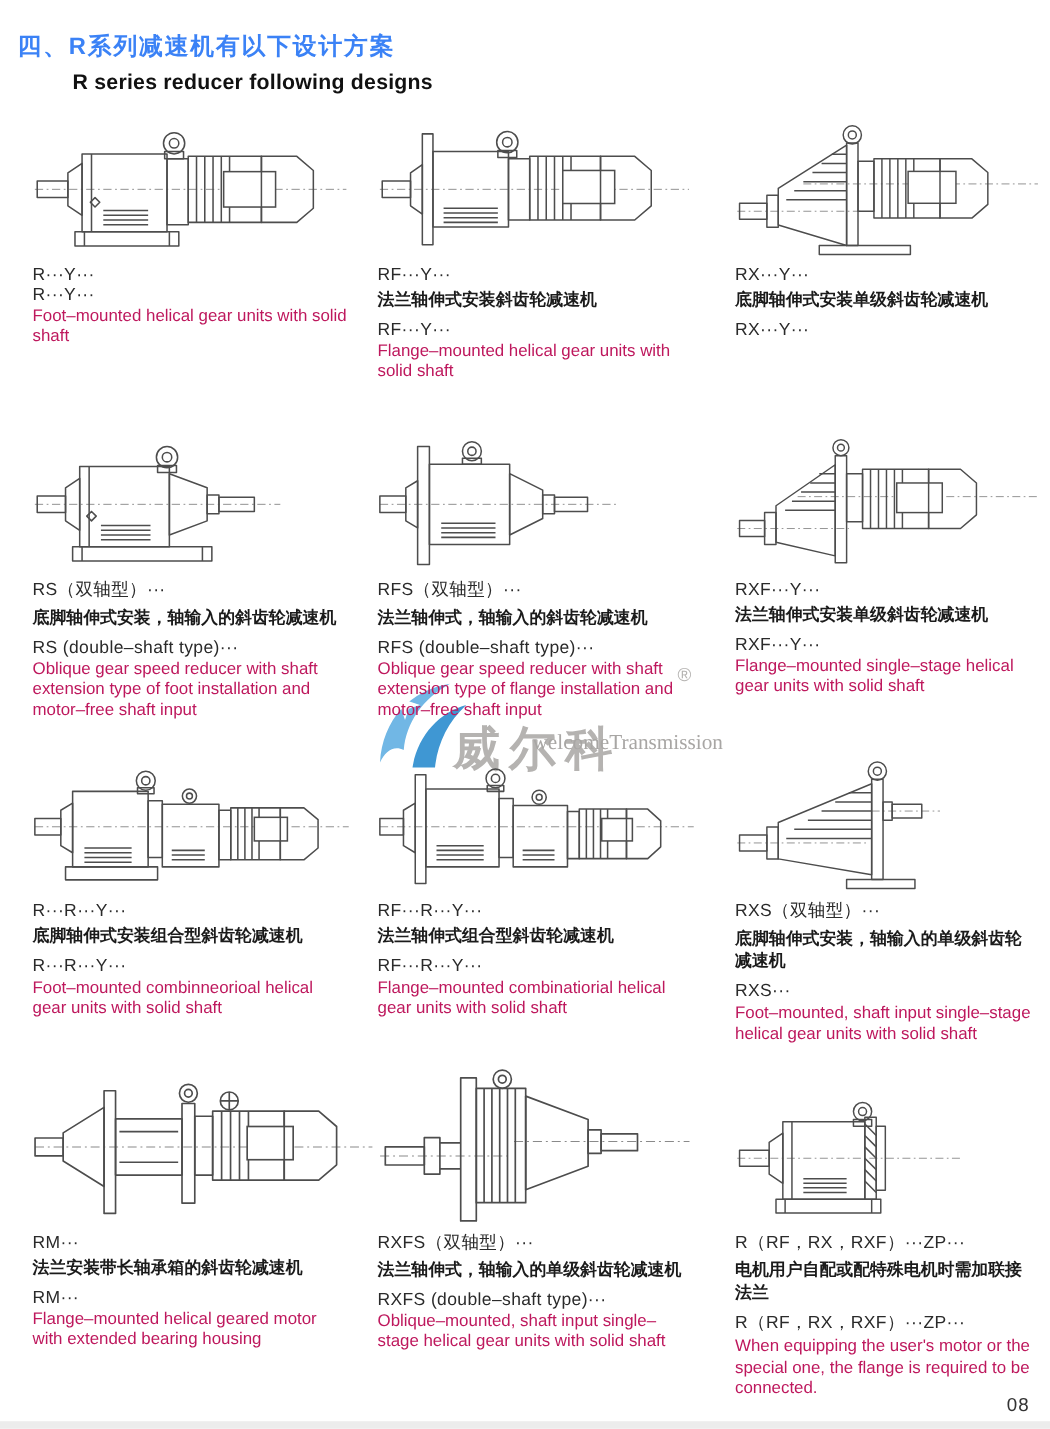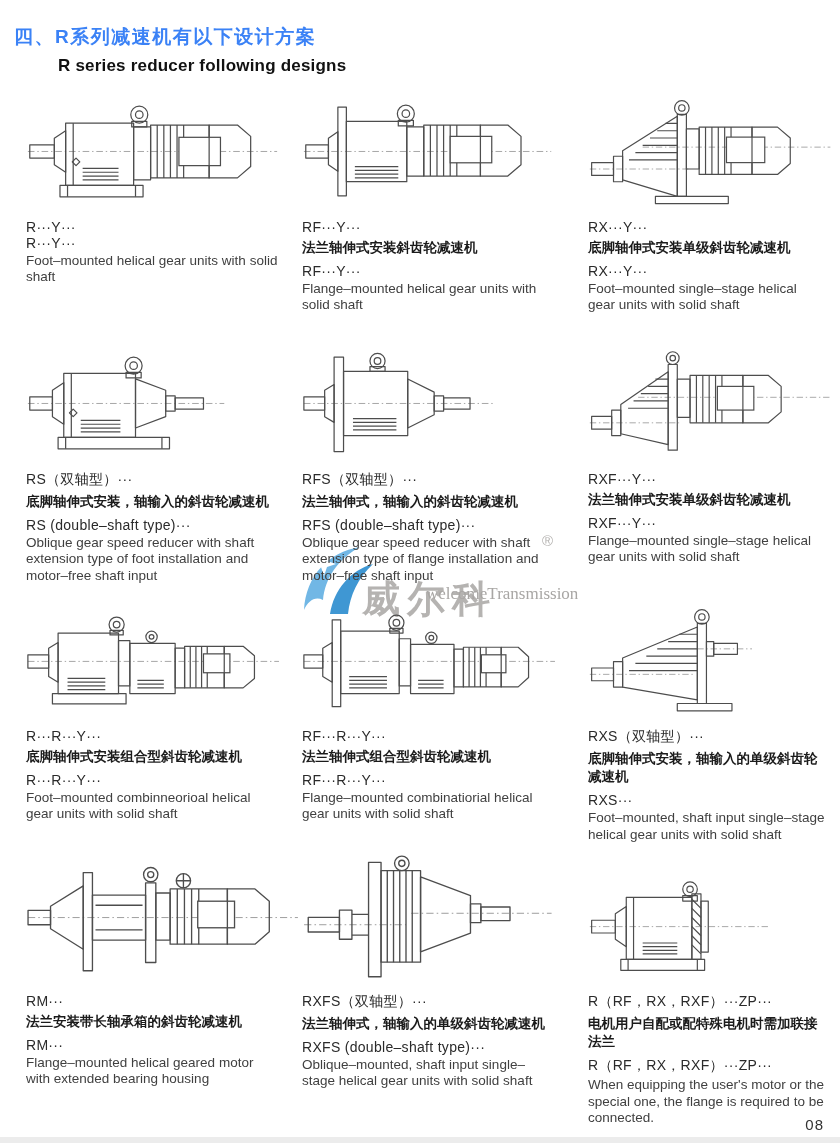--- a/index.html
+++ b/index.html
@@ -17,24 +17,24 @@
     grid-template-rows:252px 257px 253px 268px;
   }
   .cell{position:relative;}
   .dw{height:118px;width:100%;}
   .dw.tall{height:130px;}
   .dw svg{width:100%;height:100%;}
   .s{fill:none;stroke:#4d4d4d;stroke-width:1.3;stroke-linejoin:round;}
   .wf{fill:#ffffff;stroke:#4d4d4d;stroke-width:1.3;}
   .cl{fill:none;stroke:#8a8a8a;stroke-width:.8;stroke-dasharray:7 3 1.5 3;}
 
-  .labels{margin-top:9px;padding-right:8px;}
+  .labels{margin-top:1px;padding-right:8px;}
   .code{font-size:14px;color:#2a2a2a;letter-spacing:.3px;}
   .dzh{font-size:13.5px;font-weight:bold;color:#1b1b1b;margin:4px 0 6px;line-height:1.35;max-width:252px;}
-  .den{font-size:13.5px;color:#404040;line-height:1.2;max-width:252px;margin-top:2px;}
+  .den{font-size:13.5px;color:#be185d;line-height:1.2;max-width:252px;margin-top:2px;}
 
   .watermark{position:absolute;left:300px;top:540px;width:270px;height:84px;z-index:1;pointer-events:none;}
   .wm-logo{position:absolute;left:0;top:4px;}
   .wm-zh{position:absolute;left:62px;top:-2px;font-size:38px;font-weight:bold;color:#b5b3b1;letter-spacing:7px;margin-top:36px;}
   .wm-r{position:absolute;left:242px;top:-8px;font-size:15px;color:#b5b3b1;}
   .wm-en{position:absolute;left:78px;top:44px;font-size:17px;color:#a8a6a4;font-family:"Liberation Serif", serif;margin-left:48px;}
 
   .pageno{position:absolute;right:16px;bottom:10px;font-size:15px;color:#333;letter-spacing:1px;z-index:2;}
   .bottom-strip{position:absolute;left:0;bottom:0;width:100%;height:6px;background:#ececec;z-index:0;}
 </style>
@@ -132,21 +132,20 @@
         <rect class="s" x="122" y="34" width="58" height="52"></rect>
         <path class="s" d="M129 34V86M136 34V86M143 34V86M150 34V86M157 34V86"></path>
         <rect class="wf" x="152" y="45" width="42" height="28"></rect>
         <polygon class="s" points="180,34 208,34 222,46 222,74 208,86 180,86"></polygon>
       </svg>
     </div>
     <div class="labels">
       <div class="code">RX···Y···</div>
       <div class="dzh">底脚轴伸式安装单级斜齿轮减速机</div>
       <div class="code">RX···Y···</div>
-      <div class="den">Foot–mounted single–stage helical gear units with solid shaft</div>
     </div>
   </div>
 
   <div class="cell">
     <div class="dw">
       <svg viewBox="0 0 270 125" preserveAspectRatio="xMinYMax meet">
         <path class="cl" d="M2 63H210"></path>
         <rect class="s" x="4" y="56" width="24" height="14"></rect>
         <polygon class="s" points="28,49 40,41 40,85 28,77"></polygon>
         <rect class="s" x="40" y="31" width="76" height="68"></rect>

